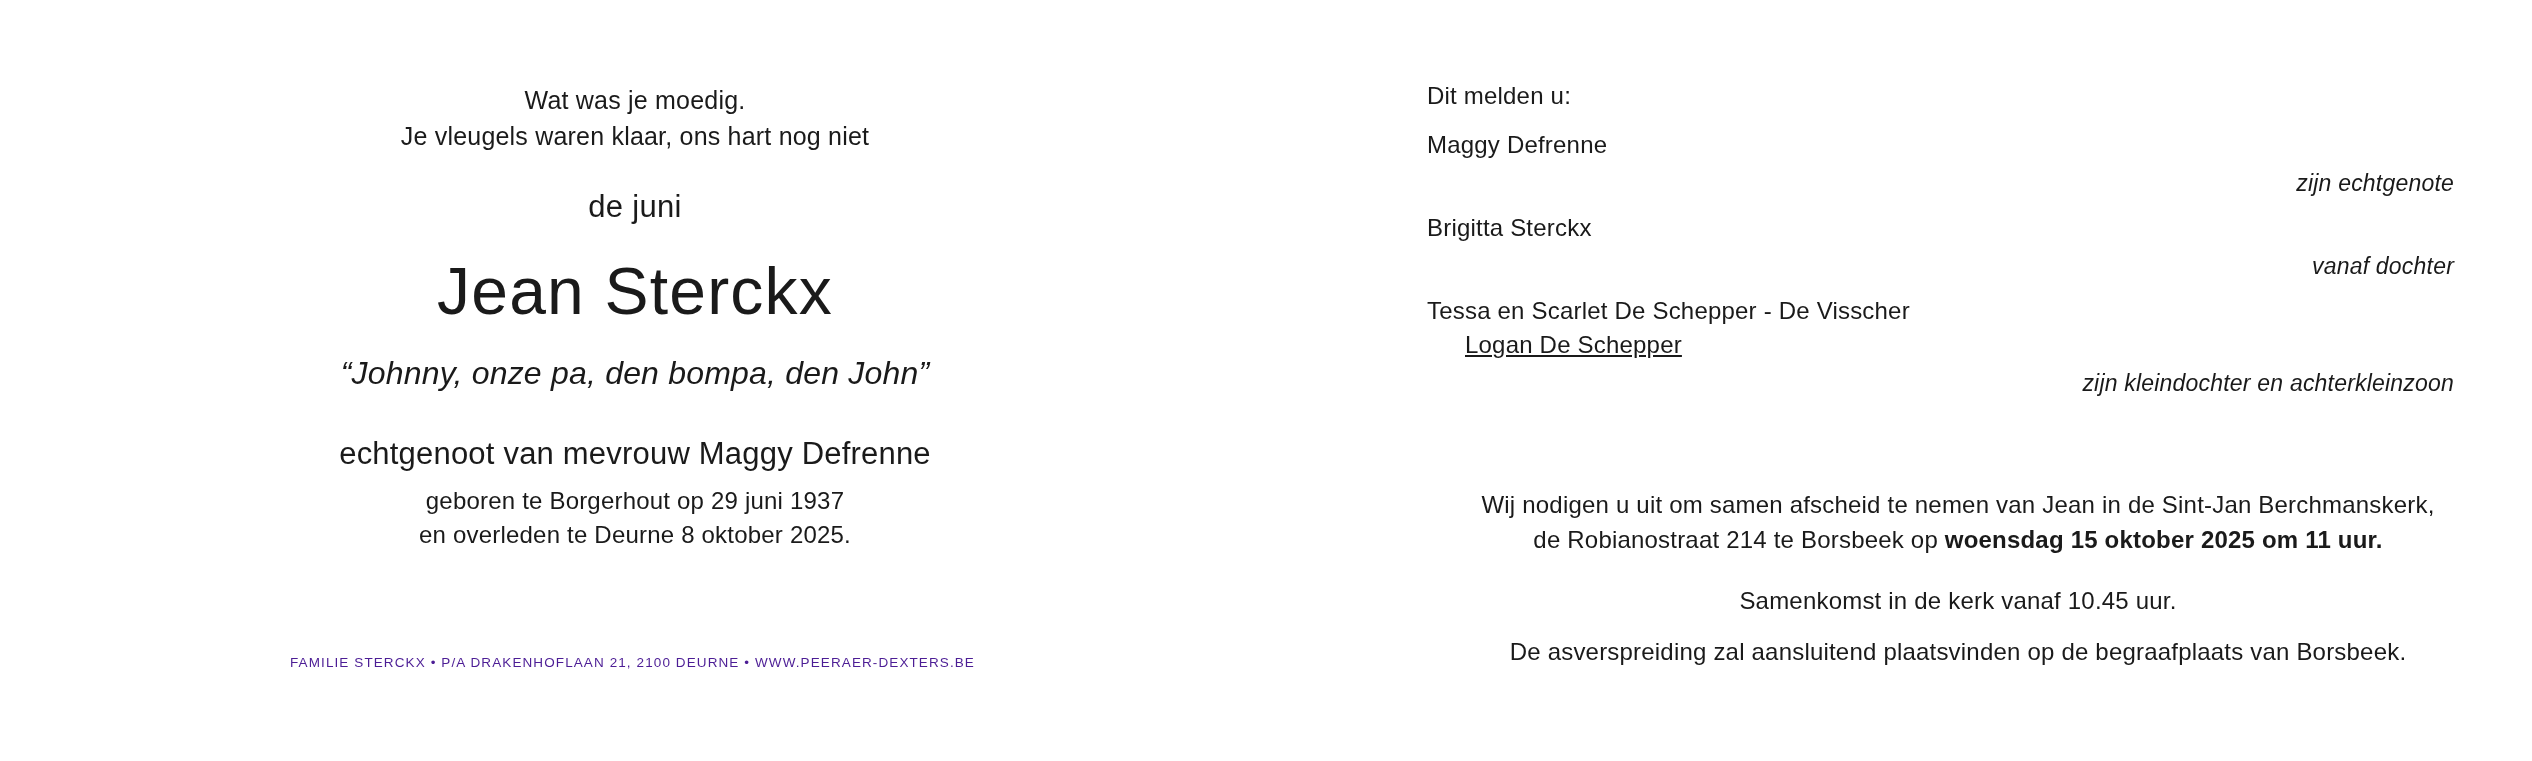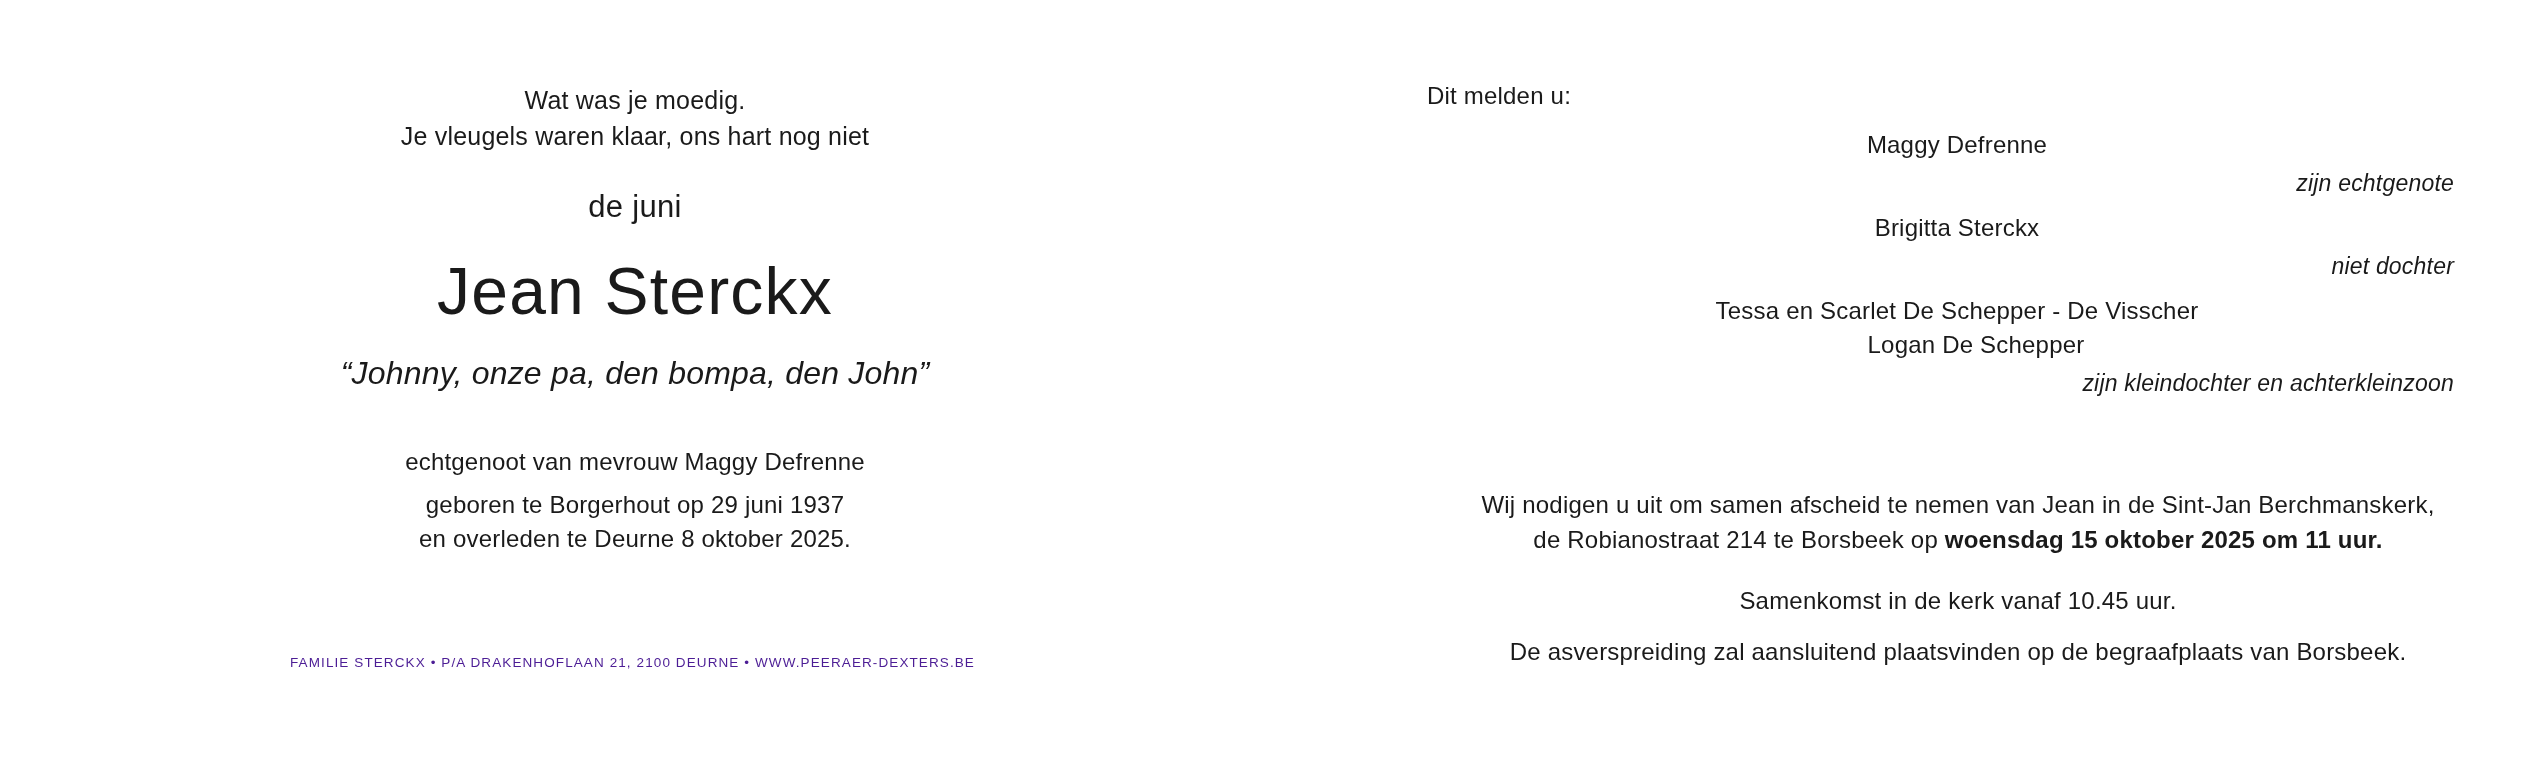--- a/index.html
+++ b/index.html
@@ -55,22 +55,22 @@
     font-weight: 400;
     white-space: nowrap;
   }
   .nickname {
     margin-top: 26px;
     font-size: 32px;
     font-style: italic;
     letter-spacing: 0.2px;
   }
   .spouse {
-    margin-top: 56px;
-    font-size: 24px;
+    margin-top: 44px;
+    font-size: 31px;
     letter-spacing: 0.2px;
   }
   .dates {
     margin-top: 12px;
     font-size: 24px;
     line-height: 1.45;
     letter-spacing: 0.2px;
   }
   .footer-line {
     position: absolute;
@@ -106,25 +106,25 @@
     width: 1060px;
   }
   .fam-block {
     position: relative;
     margin-bottom: 20px;
   }
   .fam-names {
     font-size: 24px;
     line-height: 1.42;
     letter-spacing: 0.2px;
-    text-align: center;
   }
   .fam-names .indent {
     display: block;
     padding-left: 38px;
+    text-decoration: underline;
   }
   .fam-rel {
     text-align: right;
     font-size: 23px;
     font-style: italic;
     letter-spacing: 0.2px;
     margin-top: 8px;
     padding-right: 33px;
   }
   .fam-block.b1 { margin-bottom: 14px; }
@@ -186,21 +186,21 @@
   <div class="right-page">
     <div class="announce-label">Dit melden u:</div>
 
     <div class="family">
       <div class="fam-block b1">
         <div class="fam-names">Maggy Defrenne</div>
         <div class="fam-rel">zijn echtgenote</div>
       </div>
       <div class="fam-block b2">
         <div class="fam-names">Brigitta Sterckx</div>
-        <div class="fam-rel">niet dochter</div>
+        <div class="fam-rel">vanaf dochter</div>
       </div>
       <div class="fam-block b3">
         <div class="fam-names">
           <span>Tessa en Scarlet De Schepper - De Visscher</span>
           <span class="indent">Logan De Schepper</span>
         </div>
         <div class="fam-rel">zijn kleindochter en achterkleinzoon</div>
       </div>
     </div>
 

